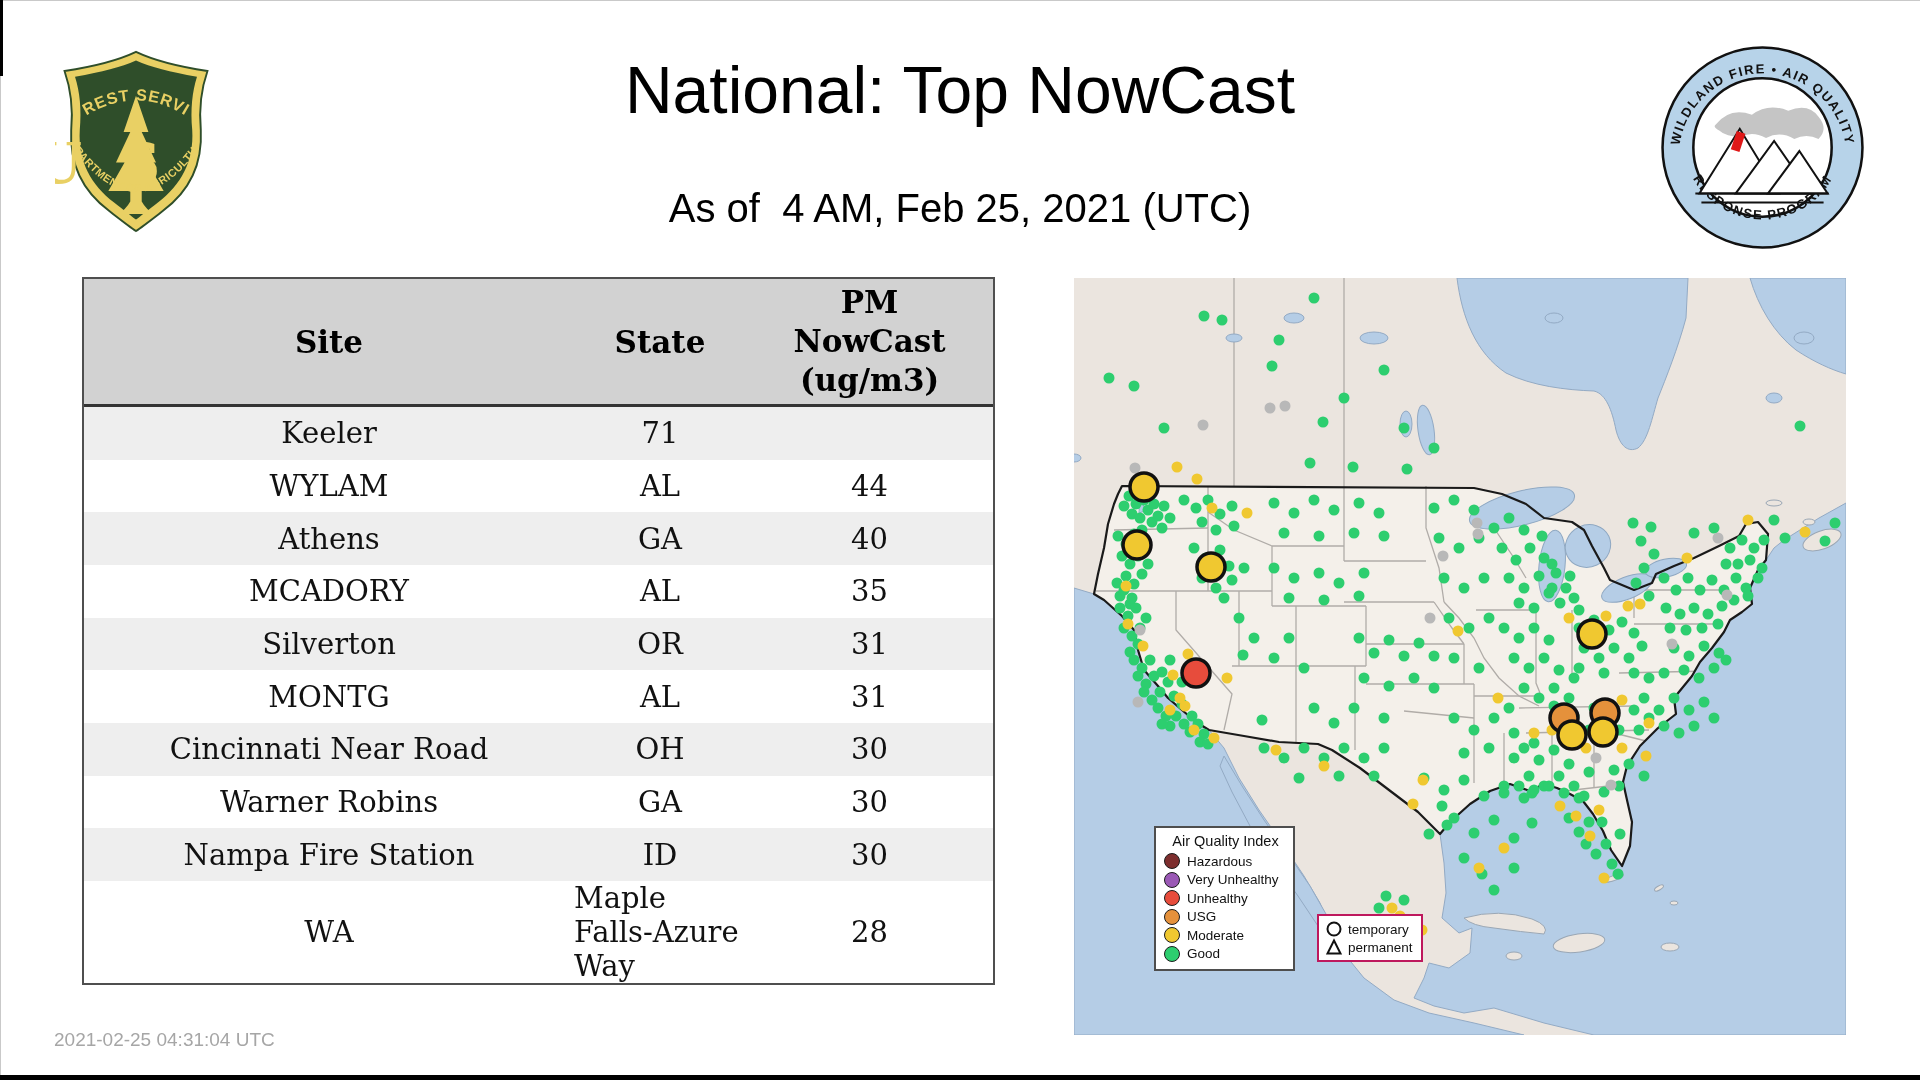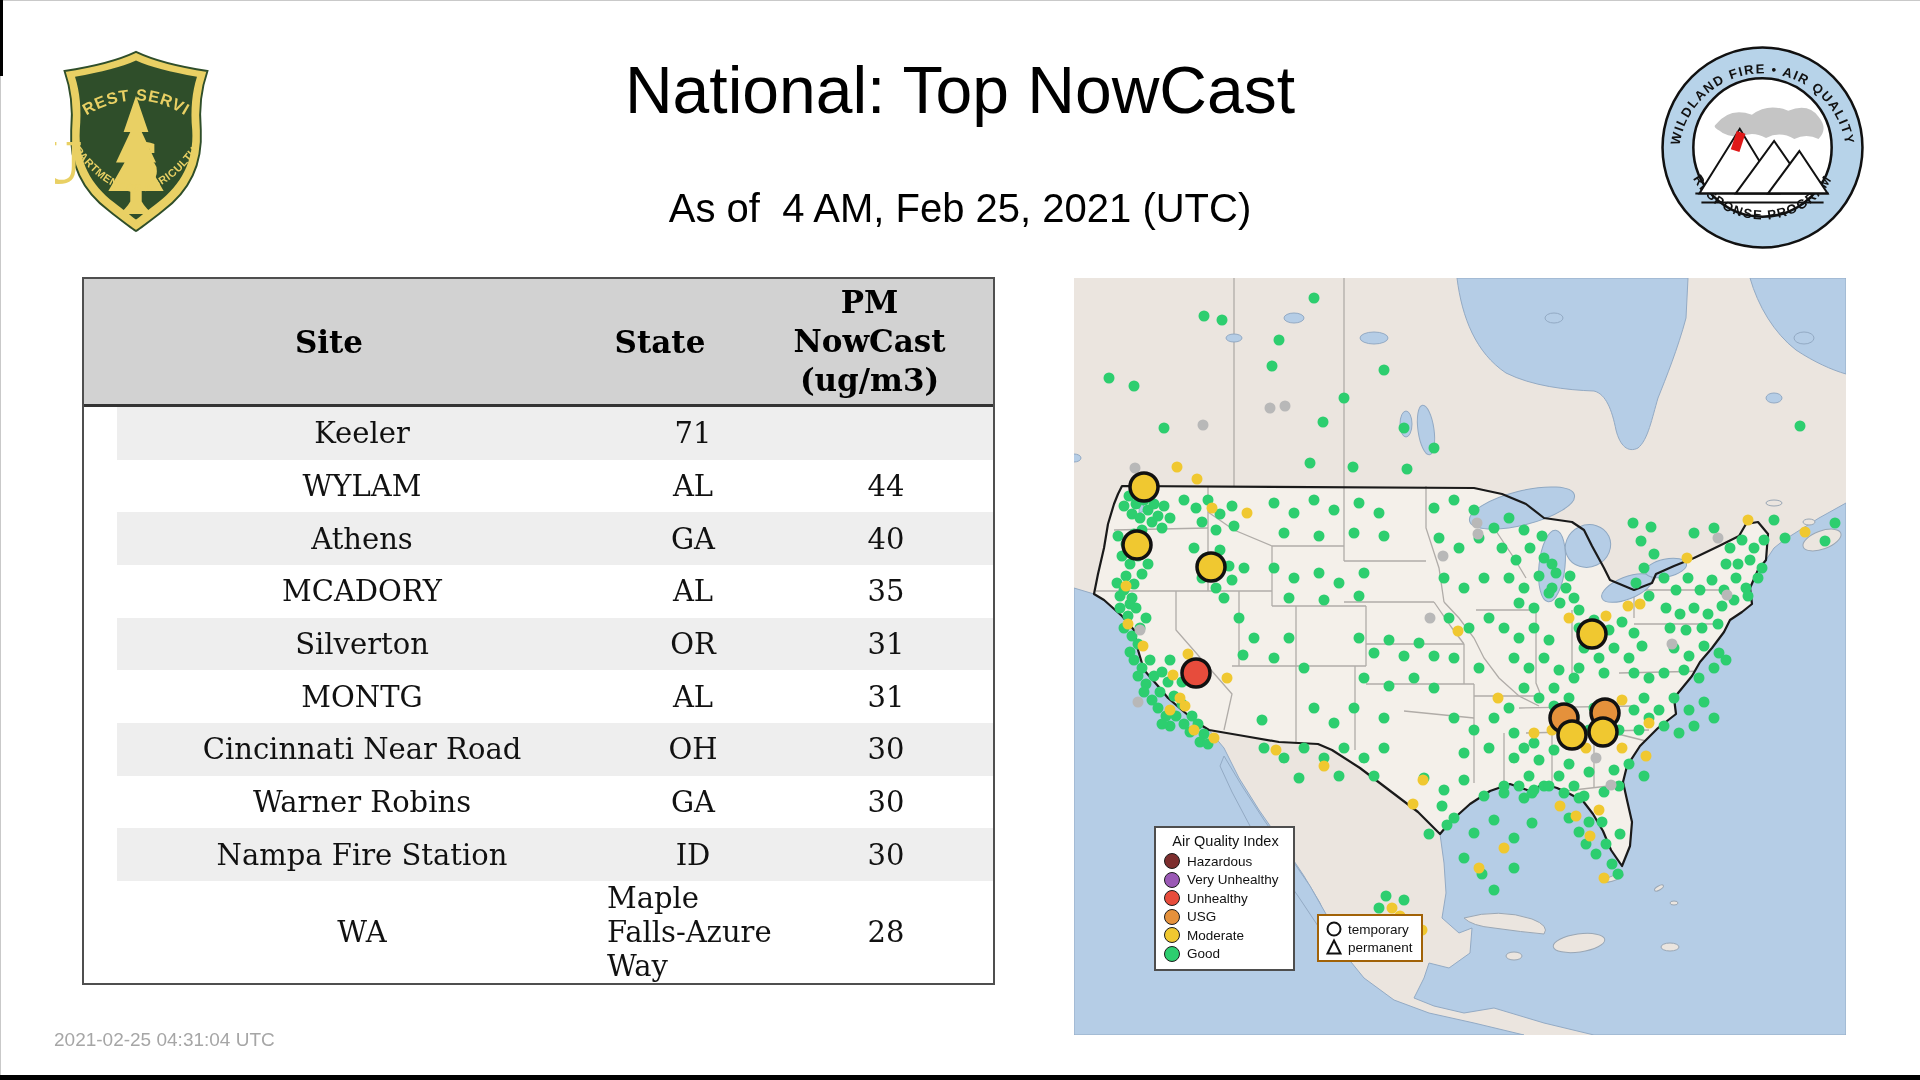--- a/index.html
+++ b/index.html
@@ -21,38 +21,38 @@
 
   
   .nowcast-table{position:absolute;left:82px;top:277px;width:913px;height:708px;
                  border:2px solid #4f4f4f;box-sizing:border-box;background:#fff;
                  font-family:"DejaVu Serif","Liberation Serif",serif;display:flex;flex-direction:column;}
   .t-head{display:grid;grid-template-columns:490px 172px 1fr;height:125px;flex:0 0 125px;
           background:#d2d2d2;border-bottom:3px solid #333;}
   .t-head .cell{display:flex;align-items:center;justify-content:center;text-align:center;
           font-weight:bold;font-size:31px;color:#000;}
   .t-head .cell.pm{max-width:170px;justify-self:center;line-height:1.25;}
-  .t-body{flex:1;display:flex;flex-direction:column;margin-left:33px;}
+  .t-body{flex:1;display:flex;flex-direction:column;}
   .t-row{display:grid;grid-template-columns:490px 172px 1fr;flex:1;}
   .t-row:nth-child(odd){background:#eeeeee;}
   .t-row:nth-child(even){background:#ffffff;}
   .t-row .cell{display:flex;align-items:center;justify-content:center;font-size:29px;color:#111;}
 
   
   .aqi-map{position:absolute;left:1074px;top:278px;width:772px;height:916px;}
   .aqi-map svg{display:block;}
   .aqi-legend{position:absolute;left:80px;top:548px;width:141px;box-sizing:border-box;
               background:#fff;border:2px solid #4e4e4e;padding:5px 6px 7px 8px;
               font-family:"Liberation Sans",sans-serif;}
   .aqi-legend .lg-title{font-size:14.5px;text-align:center;color:#111;margin-bottom:4px;}
   .lg-item{display:flex;align-items:center;gap:7px;margin-top:2.5px;}
   .lg-swatch{width:14px;height:14px;border-radius:50%;border:1.5px solid #1c1c1c;flex:0 0 14px;}
   .lg-label{font-size:13.5px;color:#111;}
   .marker-legend{position:absolute;left:243px;top:636px;width:106px;box-sizing:border-box;
-              background:#fff;border:2px solid #a16207;padding:4px 6px;}
+              background:#fff;border:2px solid #be185d;padding:4px 6px;}
   .mk-item{display:flex;align-items:center;gap:5px;}
   .mk-label{font-size:13.5px;color:#111;}
 
   .footer-timestamp{position:absolute;left:54px;top:1029px;font-size:19px;color:#a6a6a6;}
 </style>
 </head>
 <body>
 
 <div class="page">
 

